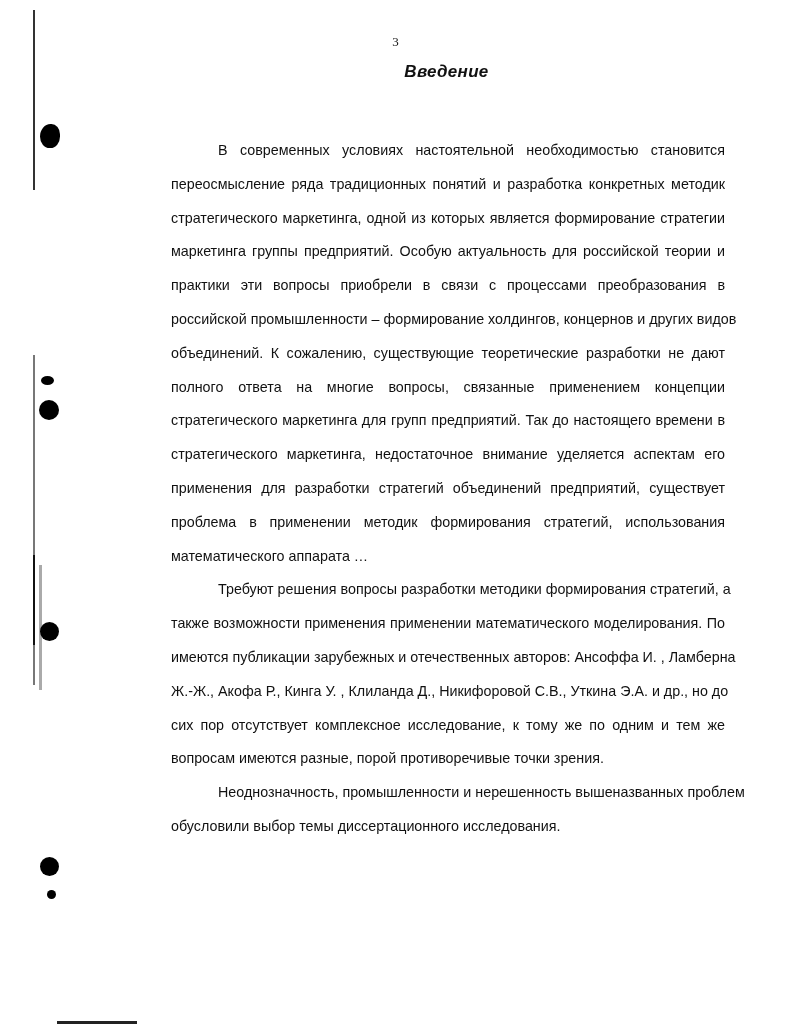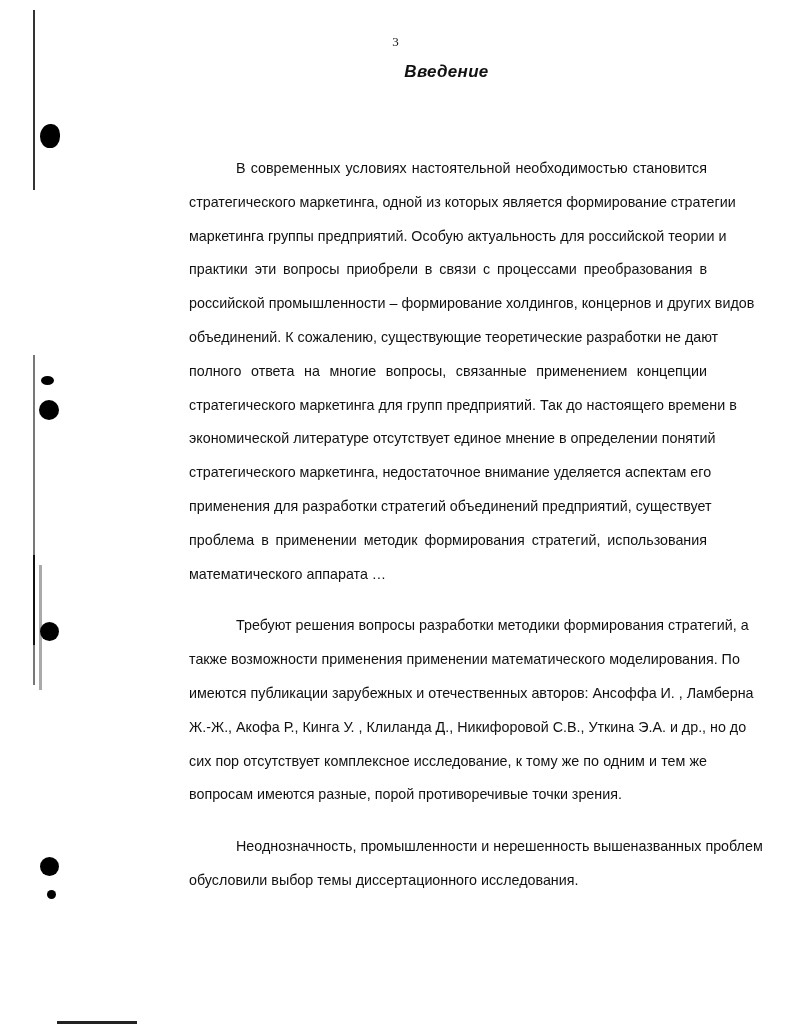--- a/index.html
+++ b/index.html
@@ -39,21 +39,21 @@
   .body-text {
     position: absolute;
     left: 124px;
     width: 601px;
     top: 134px;
     font-size: 14.3px;
     line-height: 33.8px;
     text-align: justify;
   }
   .para {
-    margin: 18px;
+    margin: 0;
     text-indent: 47px;
   }
   .line {
     display: block;
     text-align: justify;
     text-align-last: justify;
     white-space: nowrap;
     overflow: visible;
   }
   .line.last {
@@ -92,28 +92,28 @@
 <div class="hole" style="left:40px; top:857px; width:19px; height:19px;"></div>
 <div class="hole" style="left:47px; top:890px; width:9px; height:9px;"></div>
 <div class="artifact" style="left:57px; top:1021px; width:80px; height:3px; background:#222;"></div>
 
 <div class="page-number">3</div>
 <div class="title">Введение</div>
 
 <div class="body-text">
   <div class="para">
     <span class="line indent">В современных условиях настоятельной необходимостью становится</span>
+    <span class="line">переосмысление ряда традиционных понятий и разработка конкретных методик</span>
     <span class="line">стратегического маркетинга, одной из которых является формирование стратегии</span>
     <span class="line">маркетинга группы предприятий. Особую актуальность для российской теории и</span>
     <span class="line">практики эти вопросы приобрели в связи с процессами преобразования в</span>
     <span class="line">российской промышленности – формирование холдингов, концернов и других видов</span>
     <span class="line">объединений. К сожалению, существующие теоретические разработки не дают</span>
     <span class="line">полного ответа на многие вопросы, связанные применением концепции</span>
     <span class="line">стратегического маркетинга для групп предприятий. Так до настоящего времени в</span>
-    <span class="line">экономической литературе  отсутствует единое мнение в определении понятий</span>
     <span class="line">стратегического маркетинга, недостаточное внимание уделяется аспектам его</span>
     <span class="line">применения для разработки стратегий объединений предприятий, существует</span>
     <span class="line">проблема в применении методик формирования стратегий, использования</span>
     <span class="line last">математического аппарата …</span>
   </div>
   <div class="para">
     <span class="line indent">Требуют решения вопросы разработки методики формирования стратегий, а</span>
     <span class="line">также возможности применения применении математического моделирования. По</span>
     <span class="line">имеются публикации зарубежных и отечественных авторов: Ансоффа И. , Ламберна</span>
     <span class="line">Ж.-Ж., Акофа Р., Кинга У. , Клиланда Д., Никифоровой С.В., Уткина Э.А. и др., но до</span>

